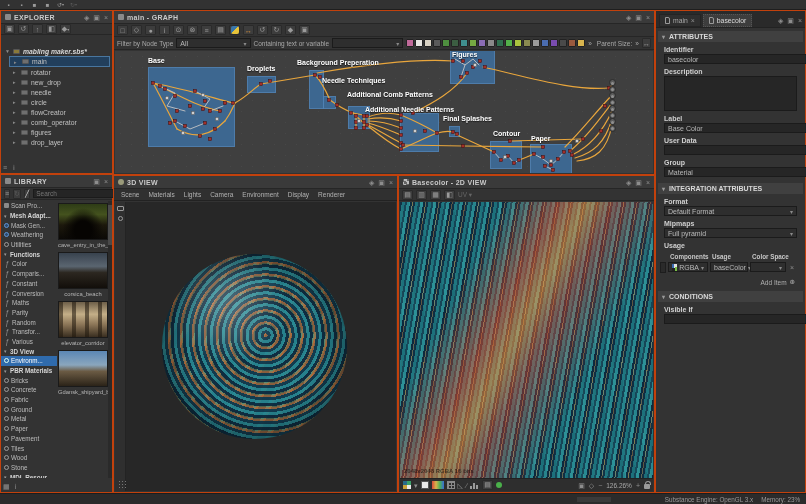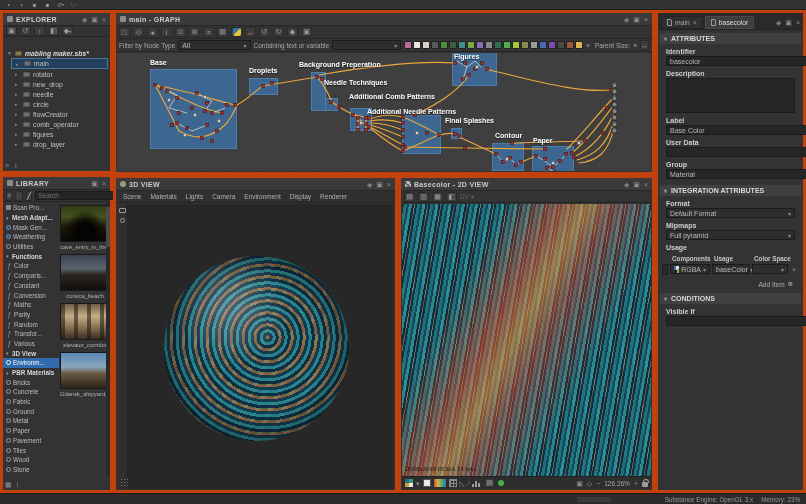--- a/index.html
+++ b/index.html
@@ -1,18 +1,18 @@
 <!DOCTYPE html>
 <html><head>
 <meta charset="utf-8">
 <style>
 *{margin:0;padding:0;box-sizing:border-box}
 html,body{width:806px;height:504px}
 body{position:relative;overflow:hidden;background:#262626;font-family:"Liberation Sans",sans-serif;color:#c0c0c0}
-.panel{position:absolute;background:#333;border:3px solid #c2410c}
+.panel{position:absolute;background:#333;border:1px solid #c2410c}
 .phead{height:13px;display:flex;align-items:center;background:#3a3a3a;padding:0 4px;gap:3px;border-bottom:1px solid #262626}
 .ptitle{font-size:7px;font-weight:bold;color:#cacaca;letter-spacing:.3px;white-space:nowrap}
 .hicons{margin-left:auto;display:flex;gap:4px;align-items:center}
 .hic{font-size:7px;color:#8d8d8d;line-height:1;cursor:default}
 .ph-ic{width:6px;height:6px;background:#8a8a8a;border-radius:1px;flex:0 0 auto}
 .ph-ic.round{border-radius:50%;background:#9a9a7a}
 .ph-ic.checker{background:linear-gradient(45deg,#bbb 25%,#666 25% 50%,#bbb 50% 75%,#666 75%)}
 .tbar{display:flex;align-items:center;gap:3px;padding:0 3px;background:#333;border-bottom:1px solid #262626}
 .tbi{width:11px;height:10px;display:flex;align-items:center;justify-content:center;font-size:7px;color:#9a9a9a;background:#3d3d3d;border:1px solid #2a2a2a;border-radius:1px}
 .tbi.dim{color:#5a5a5a}

